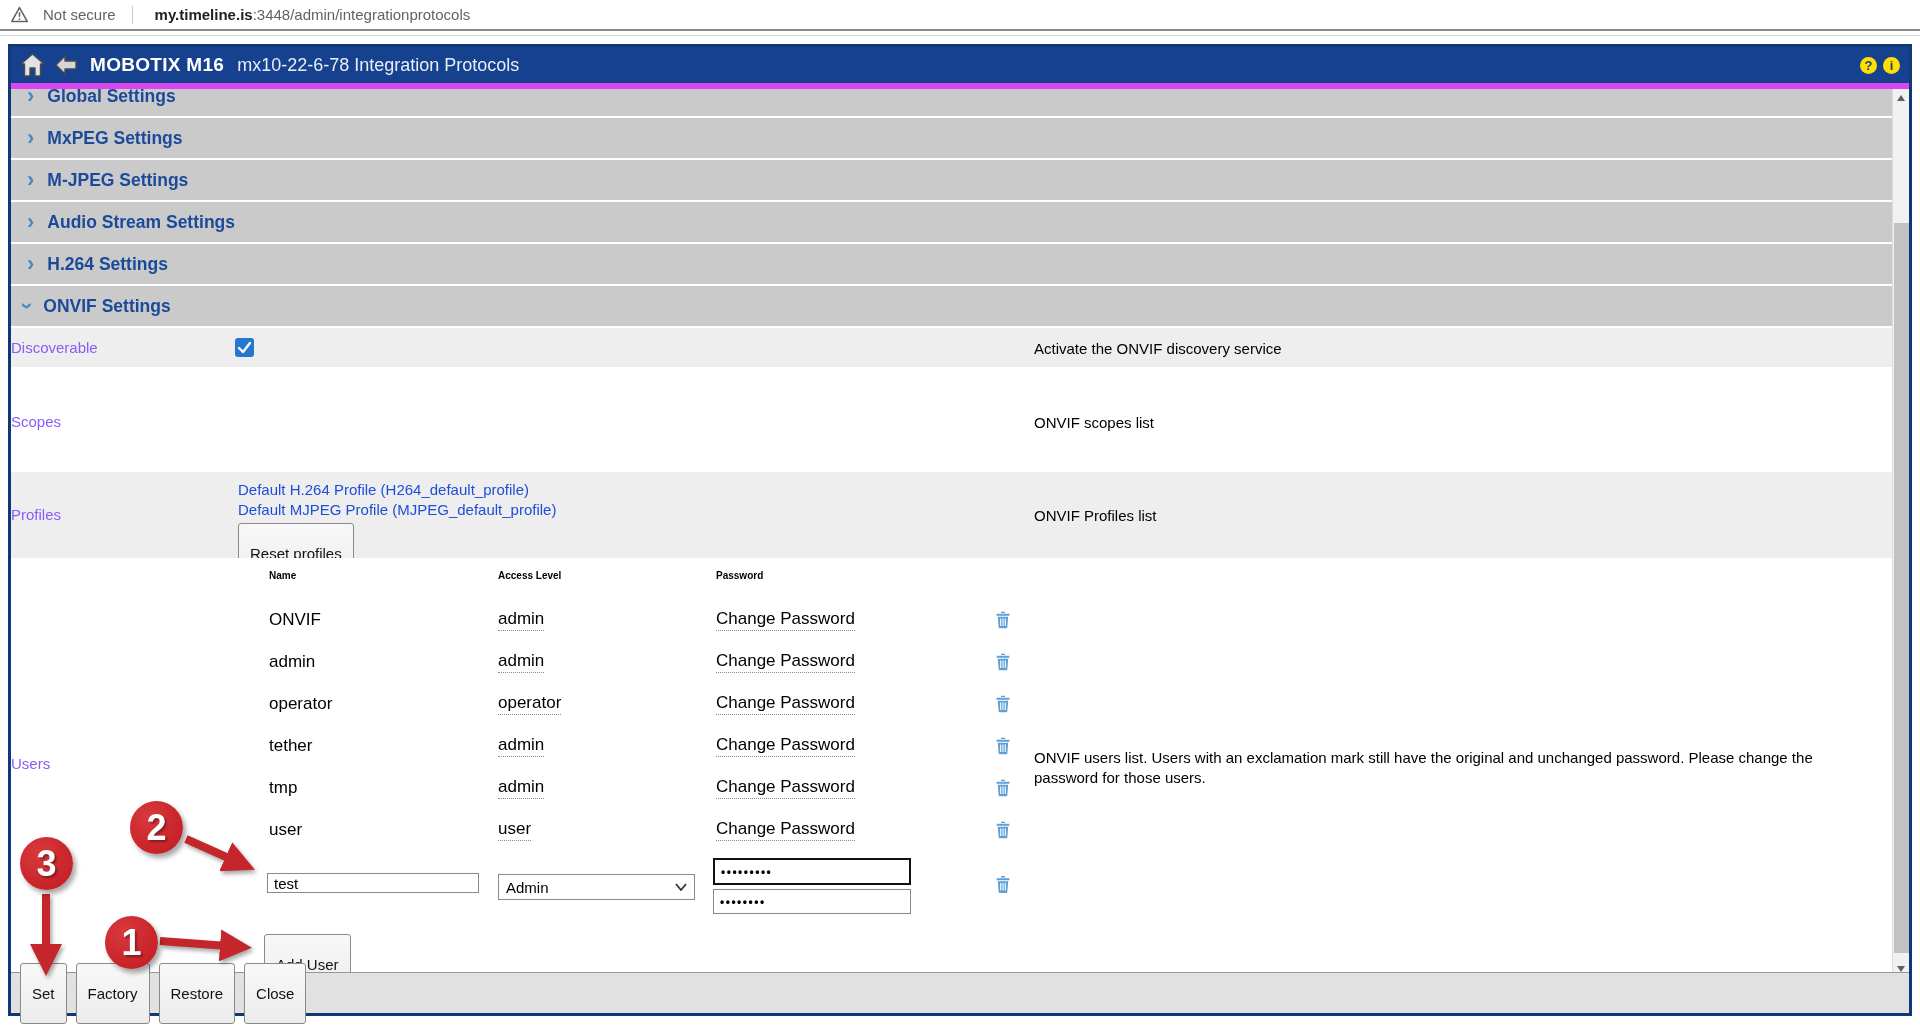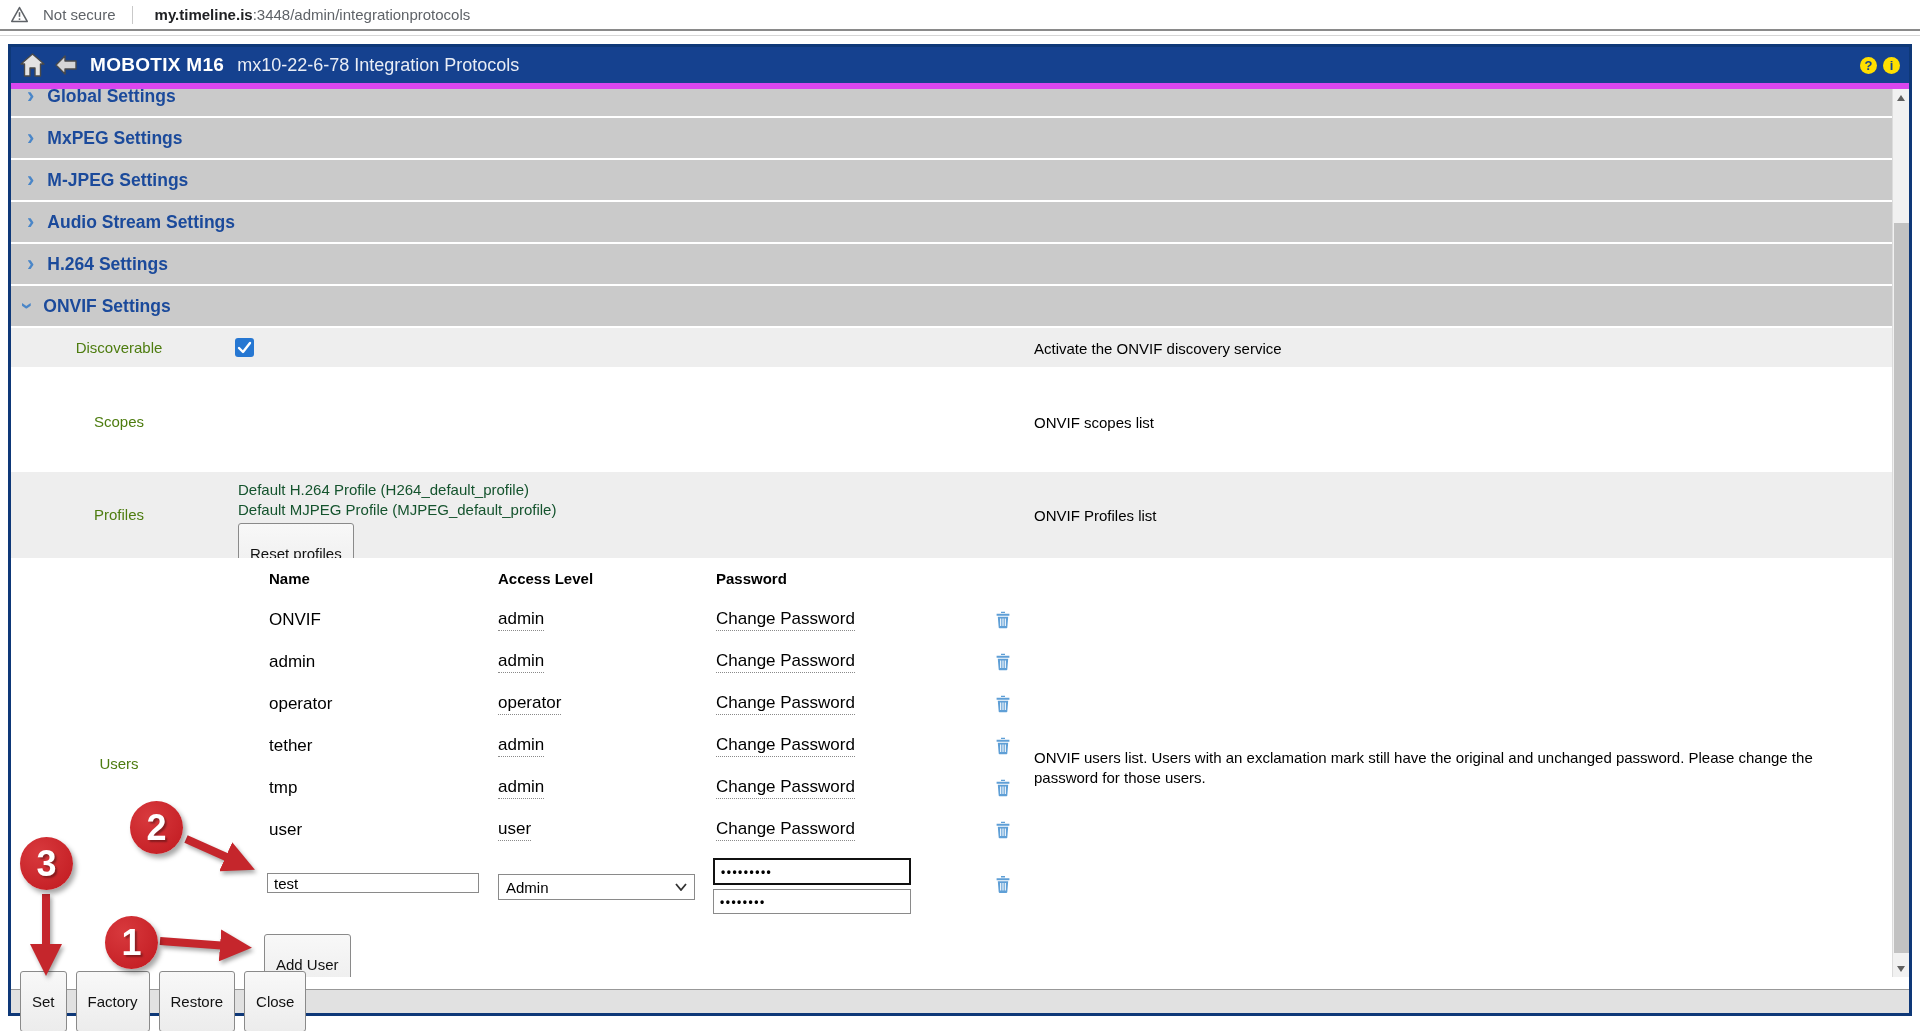--- a/index.html
+++ b/index.html
@@ -54,21 +54,21 @@
   .section .chev { margin-left:16px; color:#4a86c8; font-size:22px; font-weight:bold; line-height:1; }
   .section .chev.open { transform:rotate(90deg); margin-left:12px; }
   .section .sec-label2 { margin-left:13px; color:#1b4a9b; font-size:17.5px; font-weight:bold; }
   .section.first { height:27px; overflow:hidden; top:0; }
   .section.first .inner-shift { display:flex; align-items:center; margin-top:-13px; width:100%; }
 
   .form-row { position:absolute; left:0; width:1881px; }
   .row-gray { background:#eeeeee; }
   .row-white { background:#ffffff; }
   .flabel {
-    position:absolute; left:0; width:206px; text-align:center; font-size:15px; color:#4d7c0f;padding-left:10px;
+    position:absolute; left:0; width:206px; text-align:left; font-size:15px; color:#8b5cf6;
   }
   .helptext { position:absolute; left:1023px; font-size:15px; color:#000; line-height:20px; }
 
   
   .cbx {
     position:absolute; left:224px; top:10px; width:19px; height:19px;
     background:#2677d2; border-radius:3px; cursor:pointer;
   }
 
   
@@ -90,30 +90,30 @@
   .tri-down { position:absolute; left:4px; top:5px; width:0; height:0; border-left:4px solid transparent; border-right:4px solid transparent; border-top:6px solid #606060; }
   .sb-thumb { position:absolute; left:2px; width:12px; background:#c6c6c6; border:1px solid #b0b0b0; }
   .resize-grip {
     position:absolute; right:0; bottom:0; width:12px; height:12px;
     background:
       linear-gradient(135deg, transparent 0 50%, transparent 0) ,
       repeating-linear-gradient(135deg, transparent 0 3px, #9a9a9a 3px 4px);
   }
 
   
-  .profile-line { position:absolute; left:227px; font-size:15px; color:#14532d; }
+  .profile-line { position:absolute; left:227px; font-size:15px; color:#1d4ed8; }
   .btn {
     font-family:"Liberation Sans",sans-serif; font-size:15px; color:#111;
     background:linear-gradient(#f8f8f8,#ececec); border:1px solid #8a8a8a; border-radius:3px;
     padding:21px 11px; cursor:pointer;
   }
   .reset-btn { position:absolute; left:227px; top:51px; }
 
   
-  .u-colhead { position:absolute; font-size:15px; font-weight:bold; top:12px; }
+  .u-colhead { position:absolute; font-size:10px; font-weight:bold; top:12px; }
   .u-row { position:absolute; left:0; width:1020px; height:42px; }
   .u-cell { position:absolute; top:50%; transform:translateY(-50%); font-size:17px; white-space:nowrap; }
   .dotted { border-bottom:1px dotted #8a8a8a; padding-bottom:1px; cursor:default; }
   .pwlink { border-bottom:1px dotted #8a8a8a; padding-bottom:1px; cursor:pointer; color:#000; }
   .trash { position:absolute; left:985px; top:50%; transform:translateY(-50%); cursor:pointer; }
 
   .txt-input {
     position:absolute; font-family:"Liberation Sans",sans-serif; font-size:15px;
     border:1px solid #8a8a8a; padding:0 6px; background:#fff; color:#000;
   }
@@ -134,21 +134,21 @@
   
   #v-scrollbar {
     position:absolute; right:0; top:42px; width:17px; height:888px;
     background:#f1f1f1; border-left:1px solid #dcdcdc;
   }
   .vsb-arrow { position:absolute; left:0; width:16px; height:17px; }
   .vsb-thumb { position:absolute; left:1px; width:15px; top:134px; height:730px; background:#c2c2c2; }
 
   
   #footer {
-    position:absolute; left:0; right:0; bottom:0; height:24px;
+    position:absolute; left:0; right:0; bottom:0; height:41px;
     background:#e1e1e1; border-top:1px solid #989898;
     display:flex; align-items:center; gap:9px; padding-left:9px;
   }
 
   
   .badge {
     position:absolute; width:53px; height:53px; border-radius:50%;
     background:radial-gradient(circle at 35% 30%, #d8393d, #c0191f);
     color:#fff; font-size:36px; font-weight:bold;
     display:flex; align-items:center; justify-content:center;

